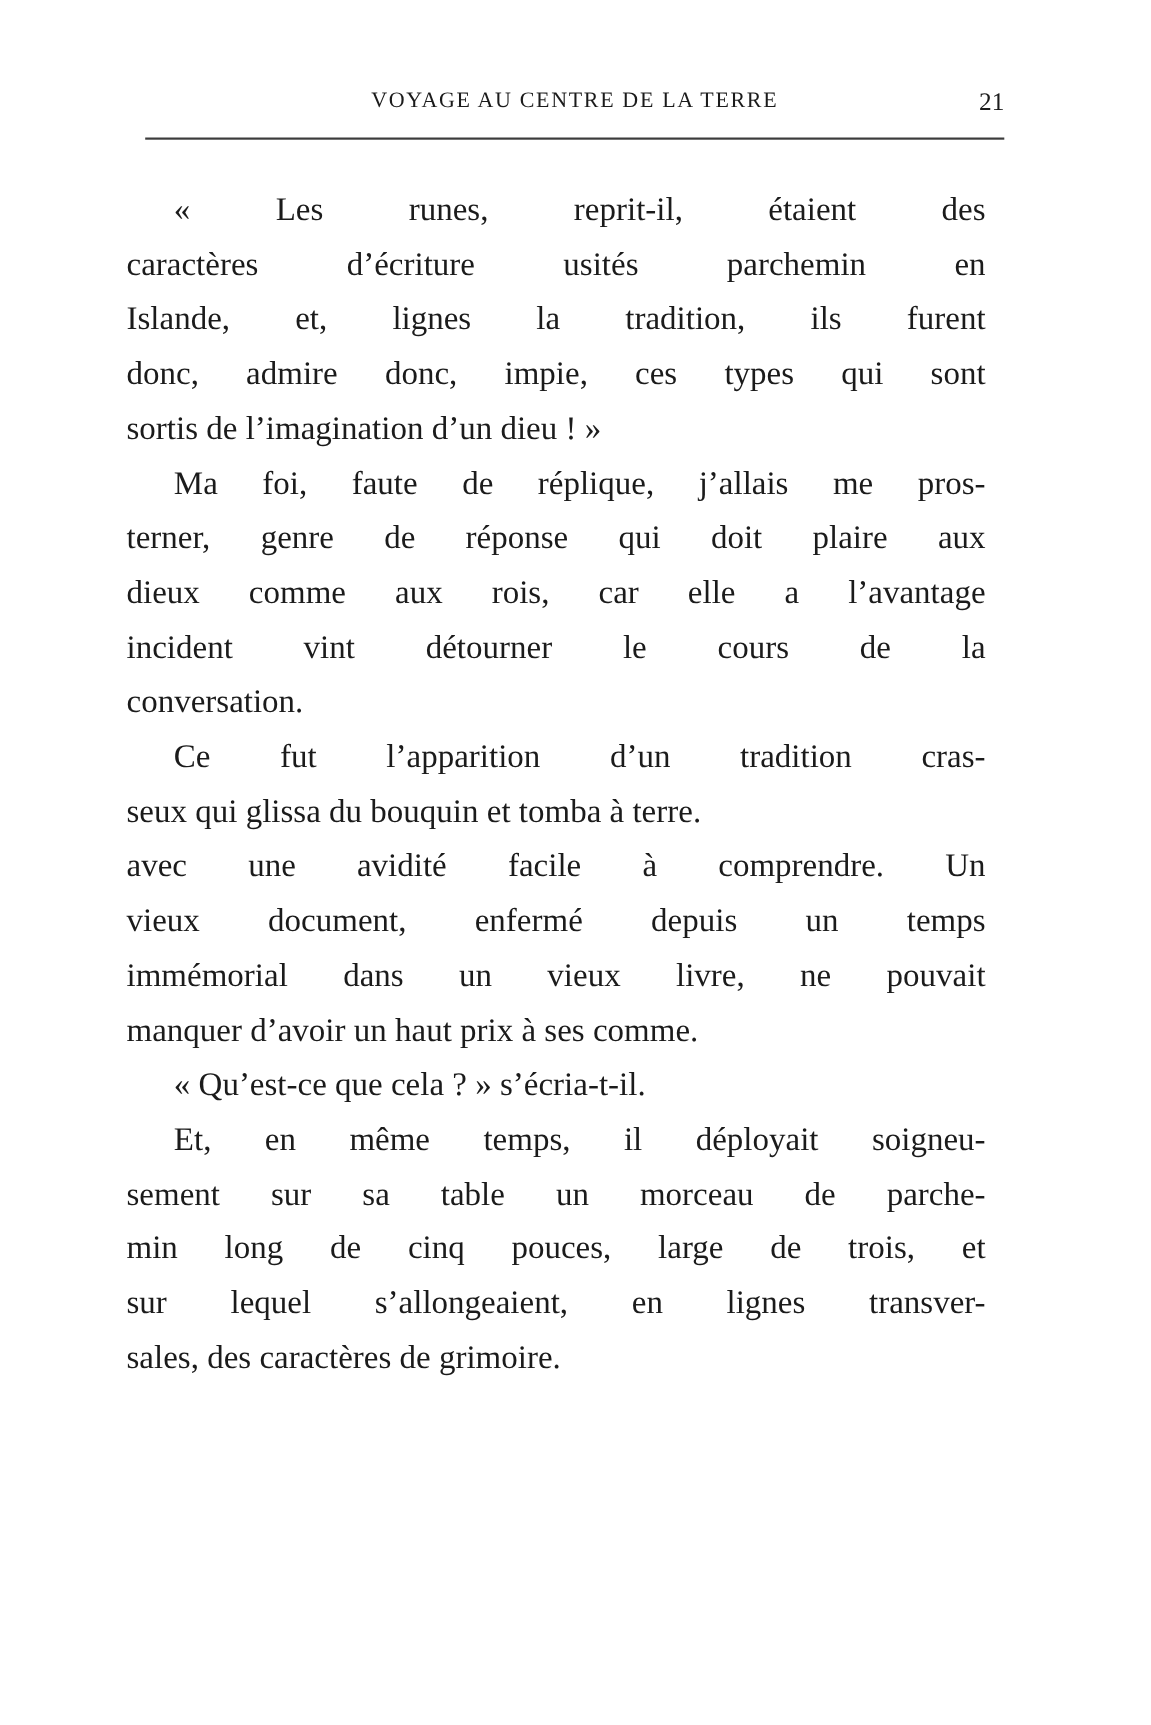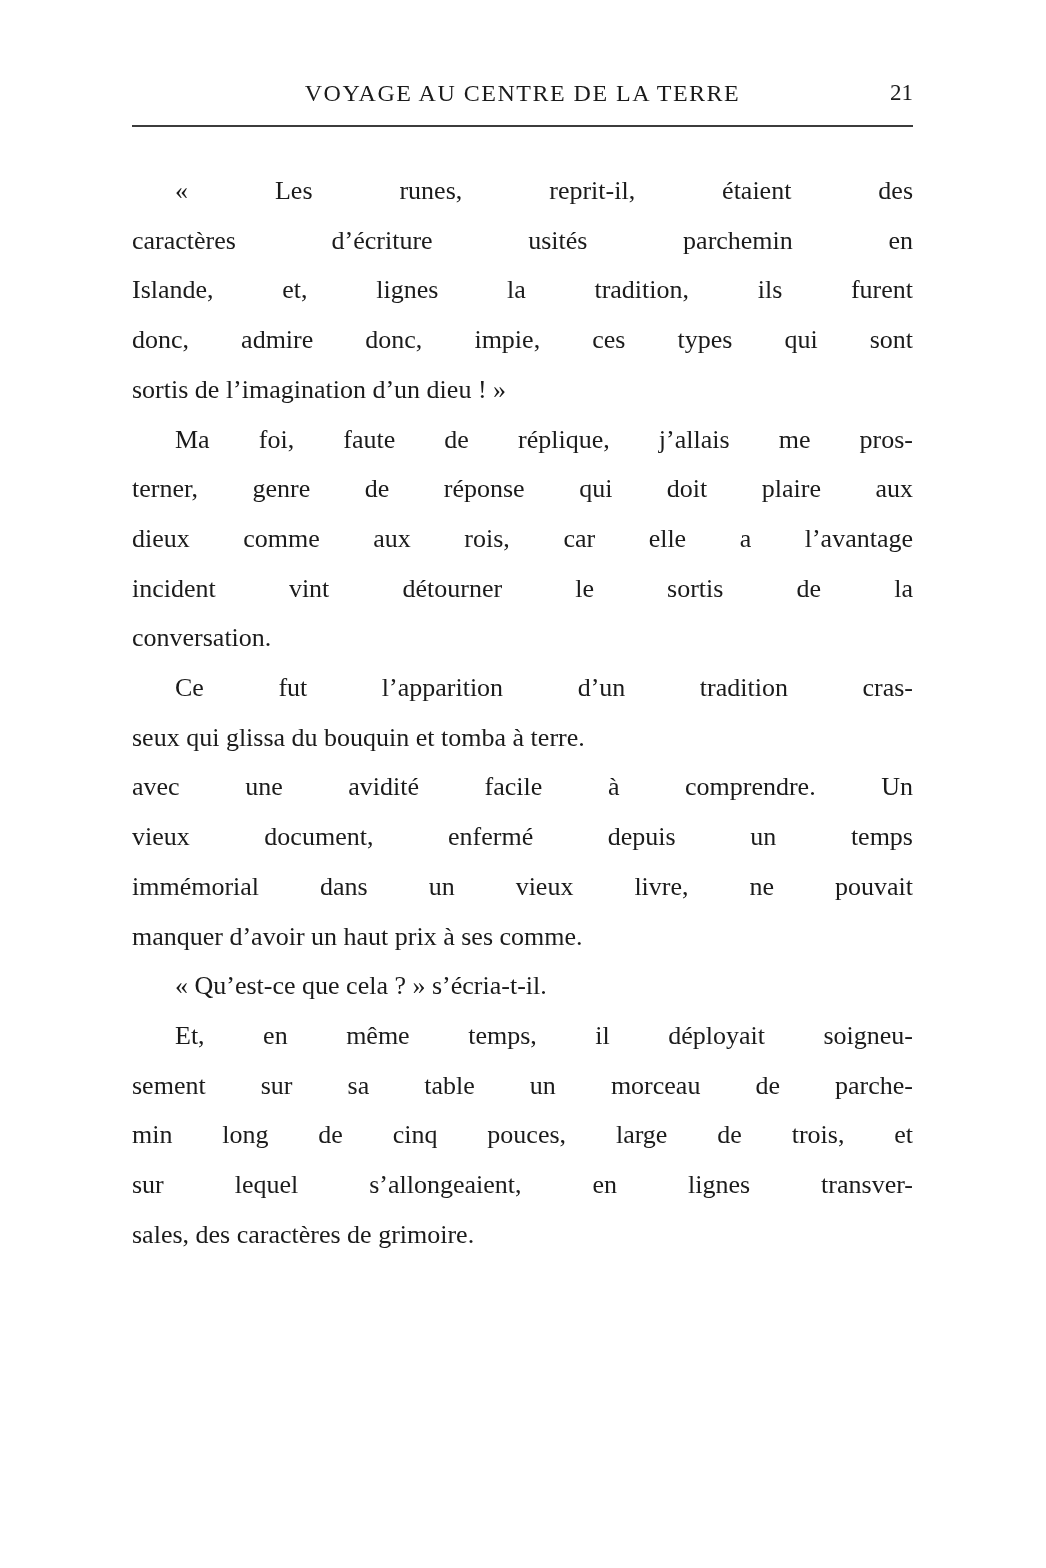--- a/index.html
+++ b/index.html
@@ -23,21 +23,21 @@
     top: 80px;
     left: 132px;
     width: 781px;
     height: 34px;
   }
   .header-title {
     position: absolute;
     left: 0;
     right: 0;
     text-align: center;
-    font-size: 24px;
+    font-size: 20px;
     letter-spacing: 1.5px;
     white-space: nowrap;
     color: var(--text);
   }
   .page-number {
     position: absolute;
     right: 0;
     top: 0;
     font-size: 23px;
     color: var(--text);
@@ -46,23 +46,23 @@
     position: absolute;
     top: 125px;
     left: 132px;
     width: 781px;
     height: 2px;
     background: var(--rule);
   }
   .content {
     position: absolute;
     top: 166px;
-    left: 132px;
+    left: 115px;
     width: 781px;
-    font-size: 26px;
+    font-size: 30px;
     line-height: 49.7px;
   }
   .line {
     text-align: justify;
     text-align-last: justify;
     white-space: normal;
   }
   .line.para-end {
     text-align-last: left;
   }
@@ -87,21 +87,21 @@
         <div class="line para-start">« Les runes, reprit-il, étaient des</div>
         <div class="line">caractères d’écriture usités parchemin en</div>
         <div class="line">Islande, et, lignes la tradition, ils furent</div>
         <div class="line">donc, admire donc, impie, ces types qui sont</div>
         <div class="line para-end">sortis de l’imagination d’un dieu ! »</div>
       </div>
       <div class="paragraph">
         <div class="line para-start">Ma foi, faute de réplique, j’allais me pros-</div>
         <div class="line">terner, genre de réponse qui doit plaire aux</div>
         <div class="line">dieux comme aux rois, car elle a l’avantage</div>
-        <div class="line">incident vint détourner le sortis de la</div>
+        <div class="line">incident vint détourner le cours de la</div>
         <div class="line para-end">conversation.</div>
       </div>
       <div class="paragraph">
         <div class="line para-start">Ce fut l’apparition d’un tradition cras-</div>
         <div class="line para-end">seux qui glissa du bouquin et tomba à terre.</div>
       </div>
       <div class="paragraph">
         <div class="line">avec une avidité facile à comprendre. Un</div>
         <div class="line">vieux document, enfermé depuis un temps</div>
         <div class="line">immémorial dans un vieux livre, ne pouvait</div>

